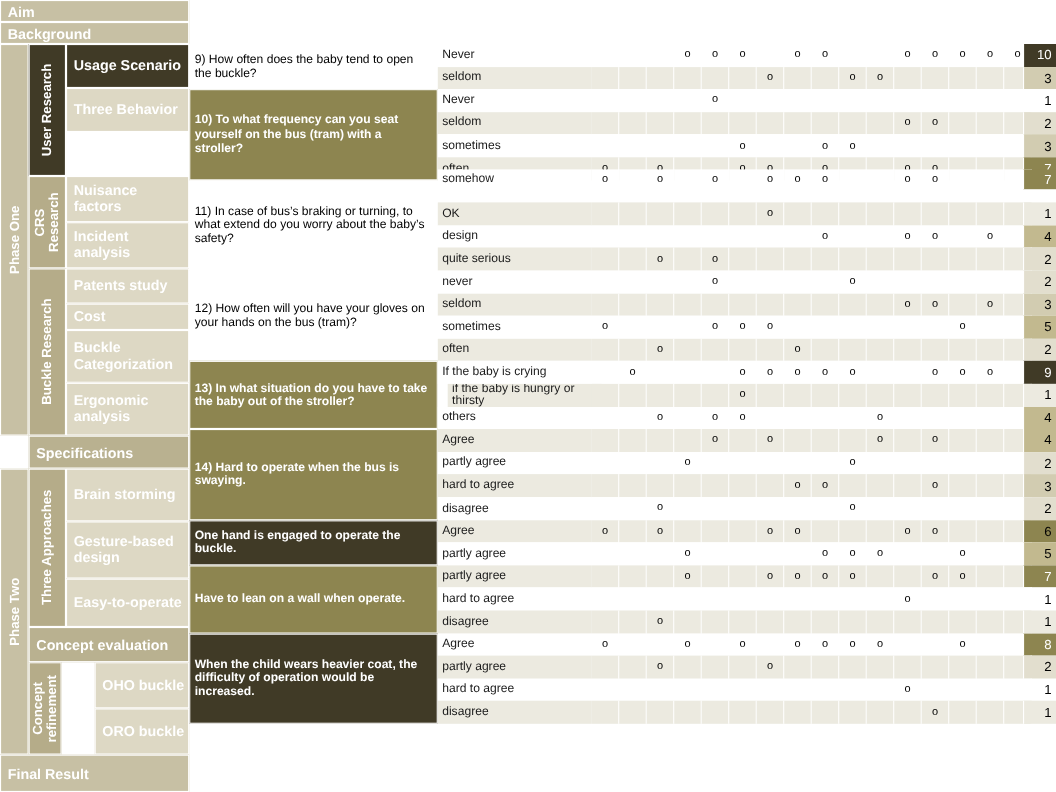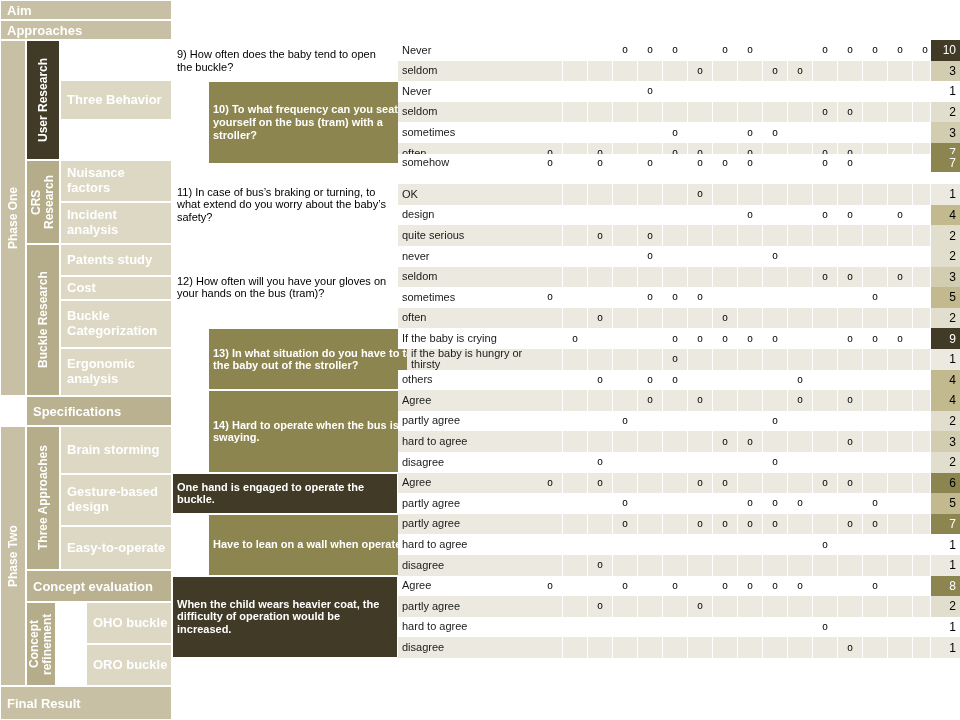--- a/index.html
+++ b/index.html
@@ -40,21 +40,21 @@
 
   
   #table { position: absolute; left: 172px; top: 40px; width: 788px; }
   .qcell {
     position: absolute; left: 0; width: 226px;
     color: #ffffff; font-weight: bold; font-size: 11px;
     display: flex; align-items: center; padding: 0 4px;
     line-height: 1.15; overflow: hidden;
     border: 1px solid #ffffff;
   }
-  .qcell.light { background: #8d8550; margin-left: 36px; }
+  .qcell.light { background: #8d8550; }
   .qcell.dark  { background: #403a26; }
   .qcell.white { background: #ffffff; color: #000000; font-weight: normal; border-color:#ffffff; }
 
   .arow { position: absolute; display: flex; height: 20px; }
   .alabel {
     position: absolute; left: 226px; width: 140px; height: 100%;
     font-size: 11px; color: #1a1a1a;
     display: flex; align-items: center; padding-left: 4px;
     line-height: 1.05; overflow: hidden;
   }
@@ -97,20 +97,23 @@
       </div>
       <div class="sb-band sb-group" style="top: 244px; height: 152px; background: rgb(181, 172, 137); color: rgb(255, 255, 255);">
         <span>Buckle Research</span>
       </div>
       <div class="sb-band sb-group" style="top: 426px; height: 144px; background: rgb(181, 172, 137); color: rgb(255, 255, 255);">
         <span>Three Approaches</span>
       </div>
       <div class="sb-band sb-band sb-group2" style="top: 602px; height: 84px; background: rgb(181, 172, 137); color: rgb(255, 255, 255); left: 26px; width: 30px; writing-mode: vertical-rl; transform: rotate(180deg); justify-content: center; text-align: center; font-size: 12px; line-height: 1.05; font-weight: bold;">
         <span>Concept refinement</span>
       </div>
+      <div class="sb-band sb-item" style="top: 40px; height: 40px; background: rgb(64, 58, 38); color: rgb(255, 255, 255);">
+        <span>Usage Scenario</span>
+      </div>
       <div class="sb-band sb-item" style="top: 80px; height: 40px; background: rgb(221, 216, 196); color: rgb(255, 255, 255);">
         <span>Three Behavior</span>
       </div>
       <div class="sb-band sb-item" style="top: 160px; height: 42px; background: rgb(221, 216, 196); color: rgb(255, 255, 255);">
         <span>Nuisance factors</span>
       </div>
       <div class="sb-band sb-item" style="top: 202px; height: 42px; background: rgb(221, 216, 196); color: rgb(255, 255, 255);">
         <span>Incident analysis</span>
       </div>
       <div class="sb-band sb-item" style="top: 244px; height: 32px; background: rgb(221, 216, 196); color: rgb(255, 255, 255);">
@@ -137,21 +140,21 @@
       <div class="sb-band sb-item" style="top: 602px; height: 42px; background: rgb(221, 216, 196); color: rgb(255, 255, 255); left: 86px; width: 86px;">
         <span>OHO buckle</span>
       </div>
       <div class="sb-band sb-item" style="top: 644px; height: 42px; background: rgb(221, 216, 196); color: rgb(255, 255, 255); left: 86px; width: 86px;">
         <span>ORO buckle</span>
       </div>
       <div class="sb-band sb-full" style="top: 0px; height: 20px; background: rgb(199, 192, 164); color: rgb(255, 255, 255);">
         <span>Aim</span>
       </div>
       <div class="sb-band sb-full" style="top: 20px; height: 20px; background: rgb(199, 192, 164); color: rgb(255, 255, 255);">
-        <span>Approaches</span>
+        <span>Background</span>
       </div>
       <div class="sb-band sb-mid" style="top: 396px; height: 30px; background: rgb(185, 177, 144); color: rgb(255, 255, 255);">
         <span>Specifications</span>
       </div>
       <div class="sb-band sb-mid" style="top: 570px; height: 32px; background: rgb(185, 177, 144); color: rgb(255, 255, 255);">
         <span>Concept evaluation</span>
       </div>
       <div class="sb-band sb-full" style="top: 686px; height: 34px; background: rgb(199, 192, 164); color: rgb(255, 255, 255);">
         <span>Final Result</span>
       </div>

